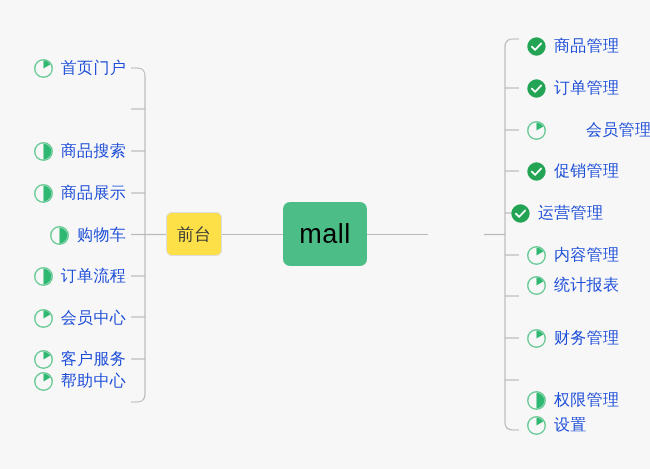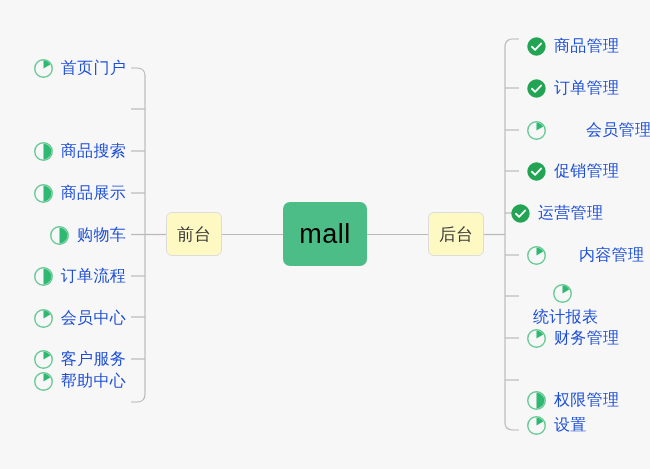--- a/index.html
+++ b/index.html
@@ -64,21 +64,21 @@
   .node {
     position: absolute;
     box-sizing: border-box;
     display: flex;
     align-items: center;
     justify-content: center;
   }
   .node-side {
     width: 56px;
     height: 44px;
-    background: #fef9c3;
+    background: #fde047;
     border: 1px solid #dcdcdc;
     border-radius: 6px;
     font-size: 17px;
     color: #3a3a3a;
   }
   .node-root {
     width: 84px;
     height: 64px;
     background: #4cbd87;
     border-radius: 7px;
@@ -212,23 +212,20 @@
   </div>
 
   <div class="node node-side" style="left:166px; top:212px;">
     <span>前台</span>
   </div>
 
   <div class="node node-root" style="left:283px; top:202px;">
     <span>mall</span>
   </div>
 
-  <div class="node node-side" style="left:428px; top:212px;">
-    <span>后台</span>
-  </div>
 
   <div class="leaf leaf-right" style="left:526px; top:33px;">
     <span class="icon-wrap">
       <svg class="icon" viewBox="0 0 24 24">
           <circle cx="12" cy="12" r="10.5" fill="#23a455"></circle>
           <path d="M6.8 12.3 L10.4 15.8 L17.2 8.6" fill="none" stroke="#ffffff" stroke-width="2.1" stroke-linecap="round" stroke-linejoin="round"></path>
         </svg>
     </span>
     <span class="leaf-label">商品管理</span>
   </div>
@@ -266,31 +263,31 @@
   <div class="leaf leaf-right" style="left:510px; top:200px;">
     <span class="icon-wrap">
       <svg class="icon" viewBox="0 0 24 24">
           <circle cx="12" cy="12" r="10.5" fill="#23a455"></circle>
           <path d="M6.8 12.3 L10.4 15.8 L17.2 8.6" fill="none" stroke="#ffffff" stroke-width="2.1" stroke-linecap="round" stroke-linejoin="round"></path>
         </svg>
     </span>
     <span class="leaf-label">运营管理</span>
   </div>
 
-  <div class="leaf leaf-right" style="left:526px; top:242px;gap:25px;">
+  <div class="leaf leaf-right" style="left:526px; top:242px;">
     <span class="icon-wrap">
       <svg class="icon" viewBox="0 0 24 24">
           <circle cx="12" cy="12" r="10" fill="none" stroke="#63c892" stroke-width="1.6"></circle>
           <path d="M12 12 L12 3 A9 9 0 0 1 19.8 7.5 Z" fill="#2eb872"></path>
         </svg>
     </span>
     <span class="leaf-label">内容管理</span>
   </div>
 
-  <div class="leaf leaf-right" style="left:526px; top:283px;flex-direction:column;">
+  <div class="leaf leaf-right" style="left:526px; top:272px;">
     <span class="icon-wrap">
       <svg class="icon" viewBox="0 0 24 24">
           <circle cx="12" cy="12" r="10" fill="none" stroke="#63c892" stroke-width="1.6"></circle>
           <path d="M12 12 L12 3 A9 9 0 0 1 19.8 7.5 Z" fill="#2eb872"></path>
         </svg>
     </span>
     <span class="leaf-label">统计报表</span>
   </div>
 
   <div class="leaf leaf-right" style="left:526px; top:325px;">

